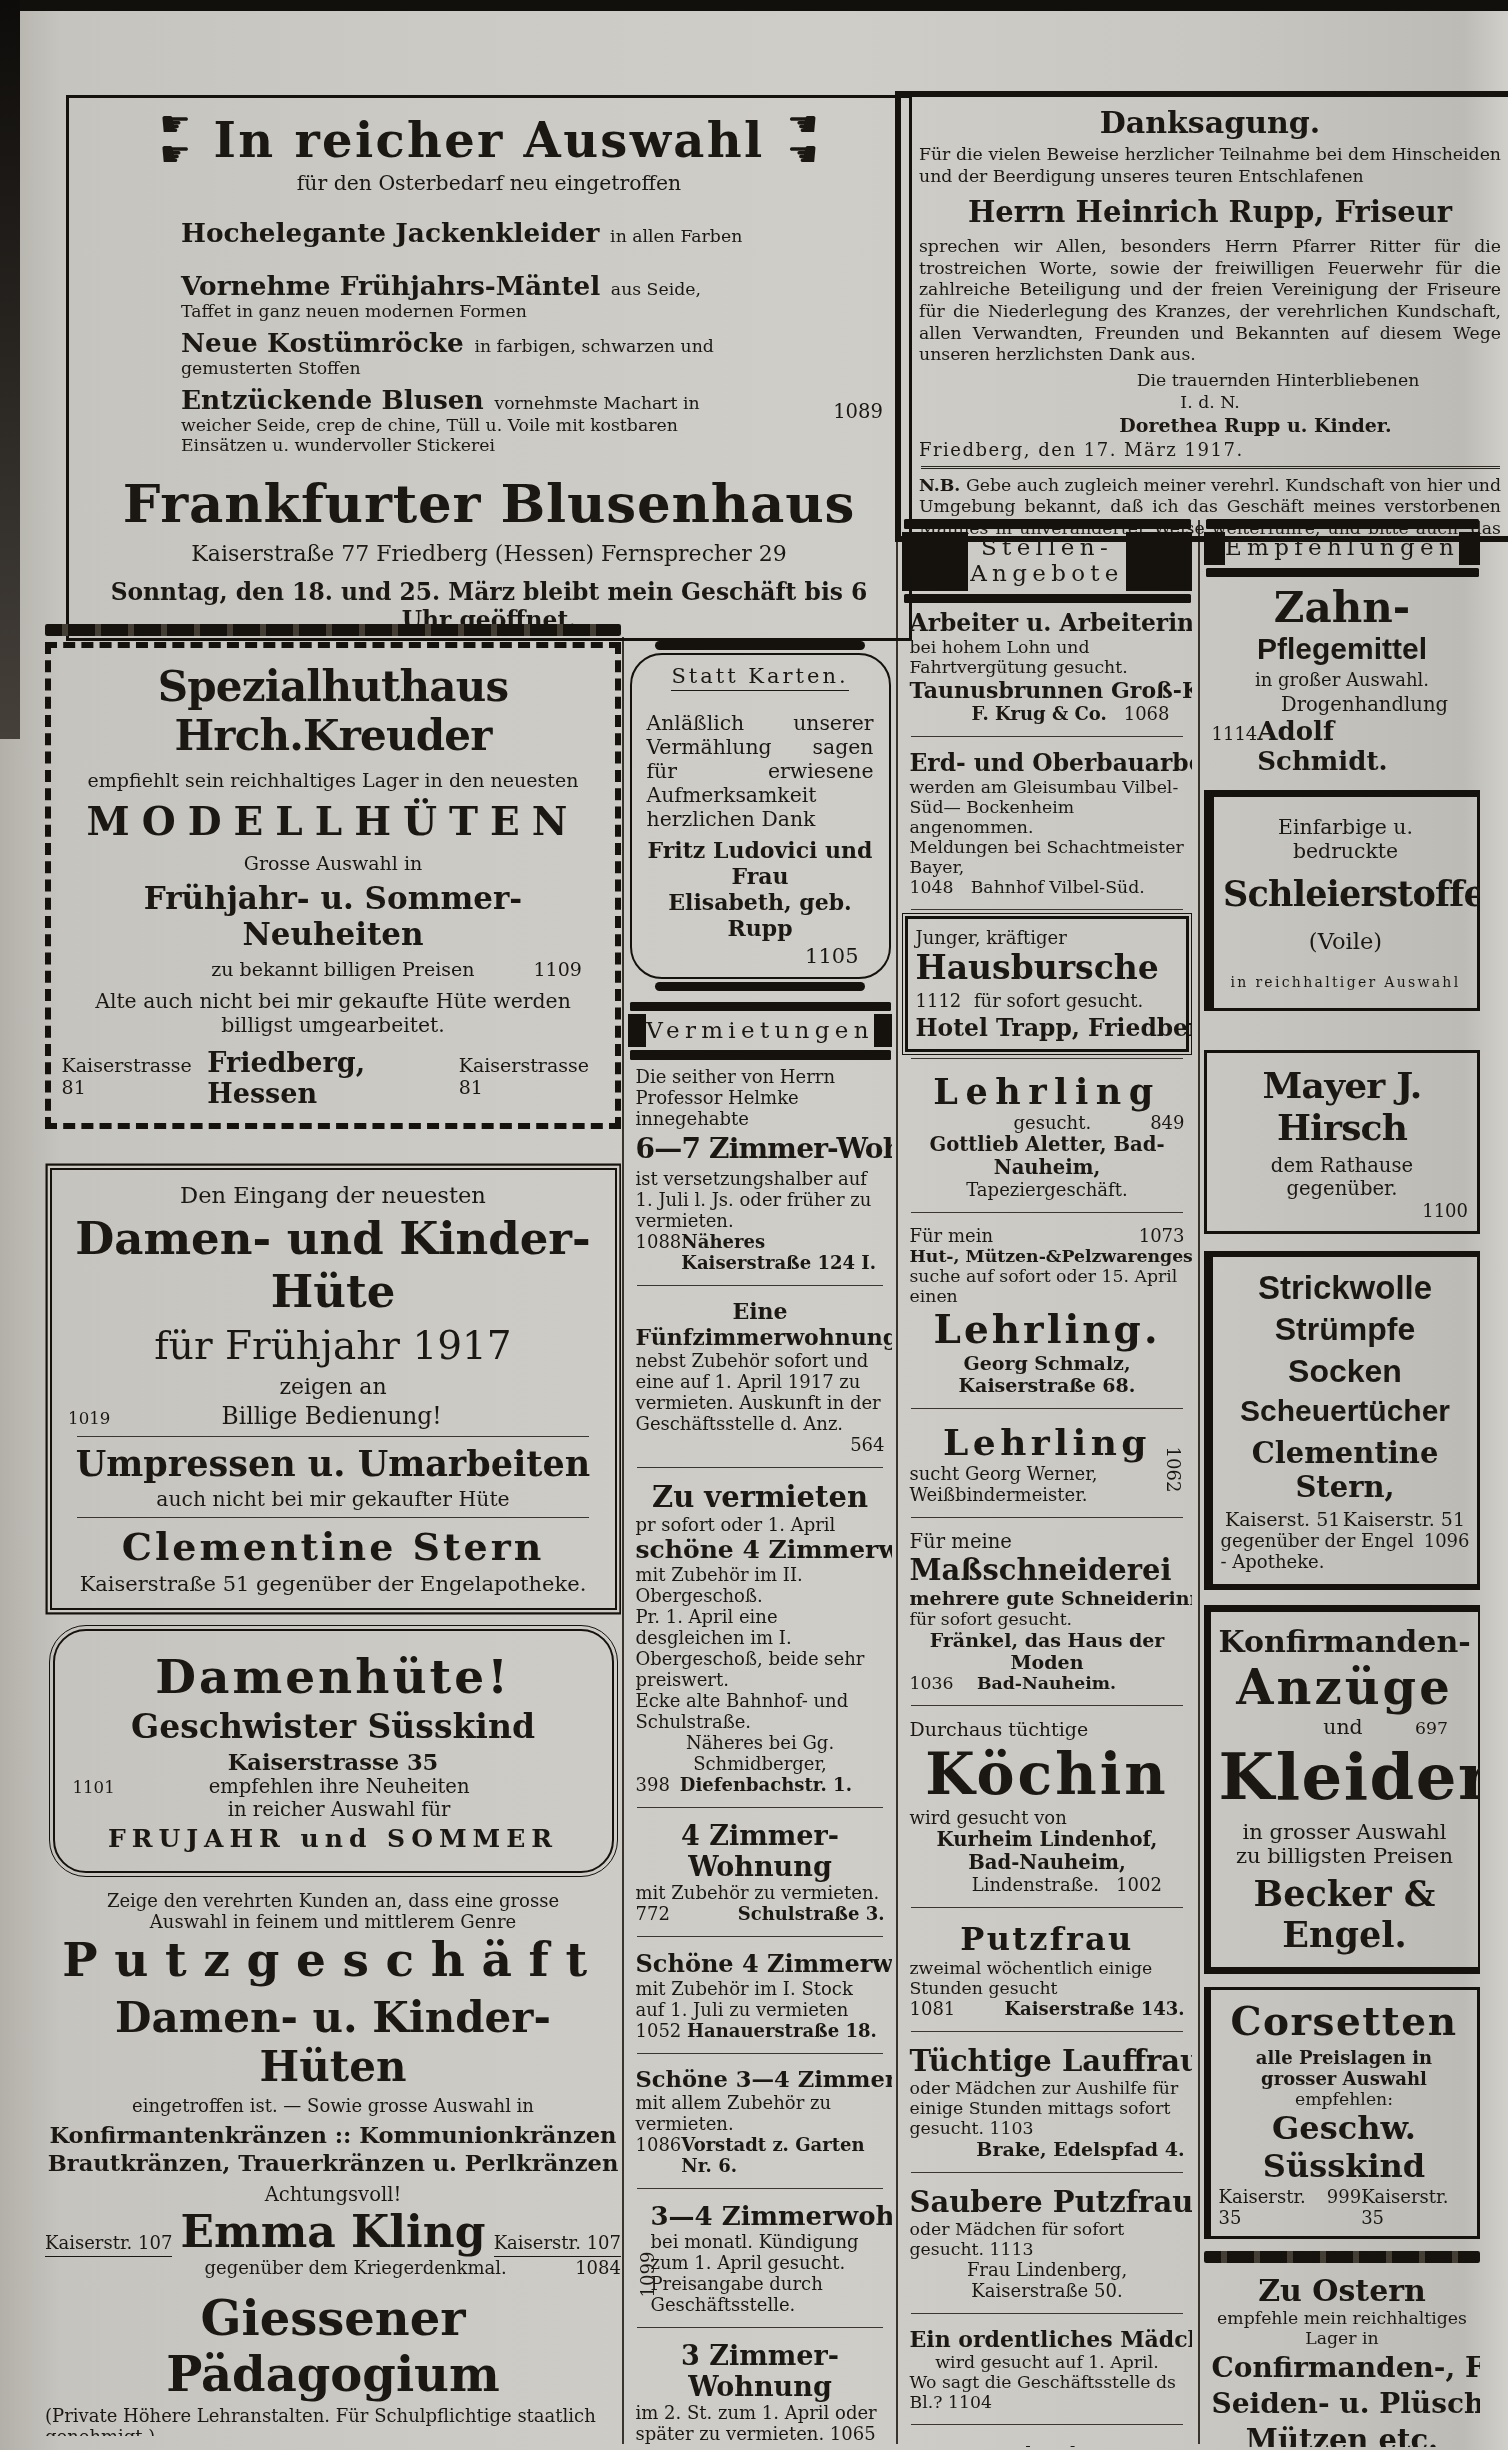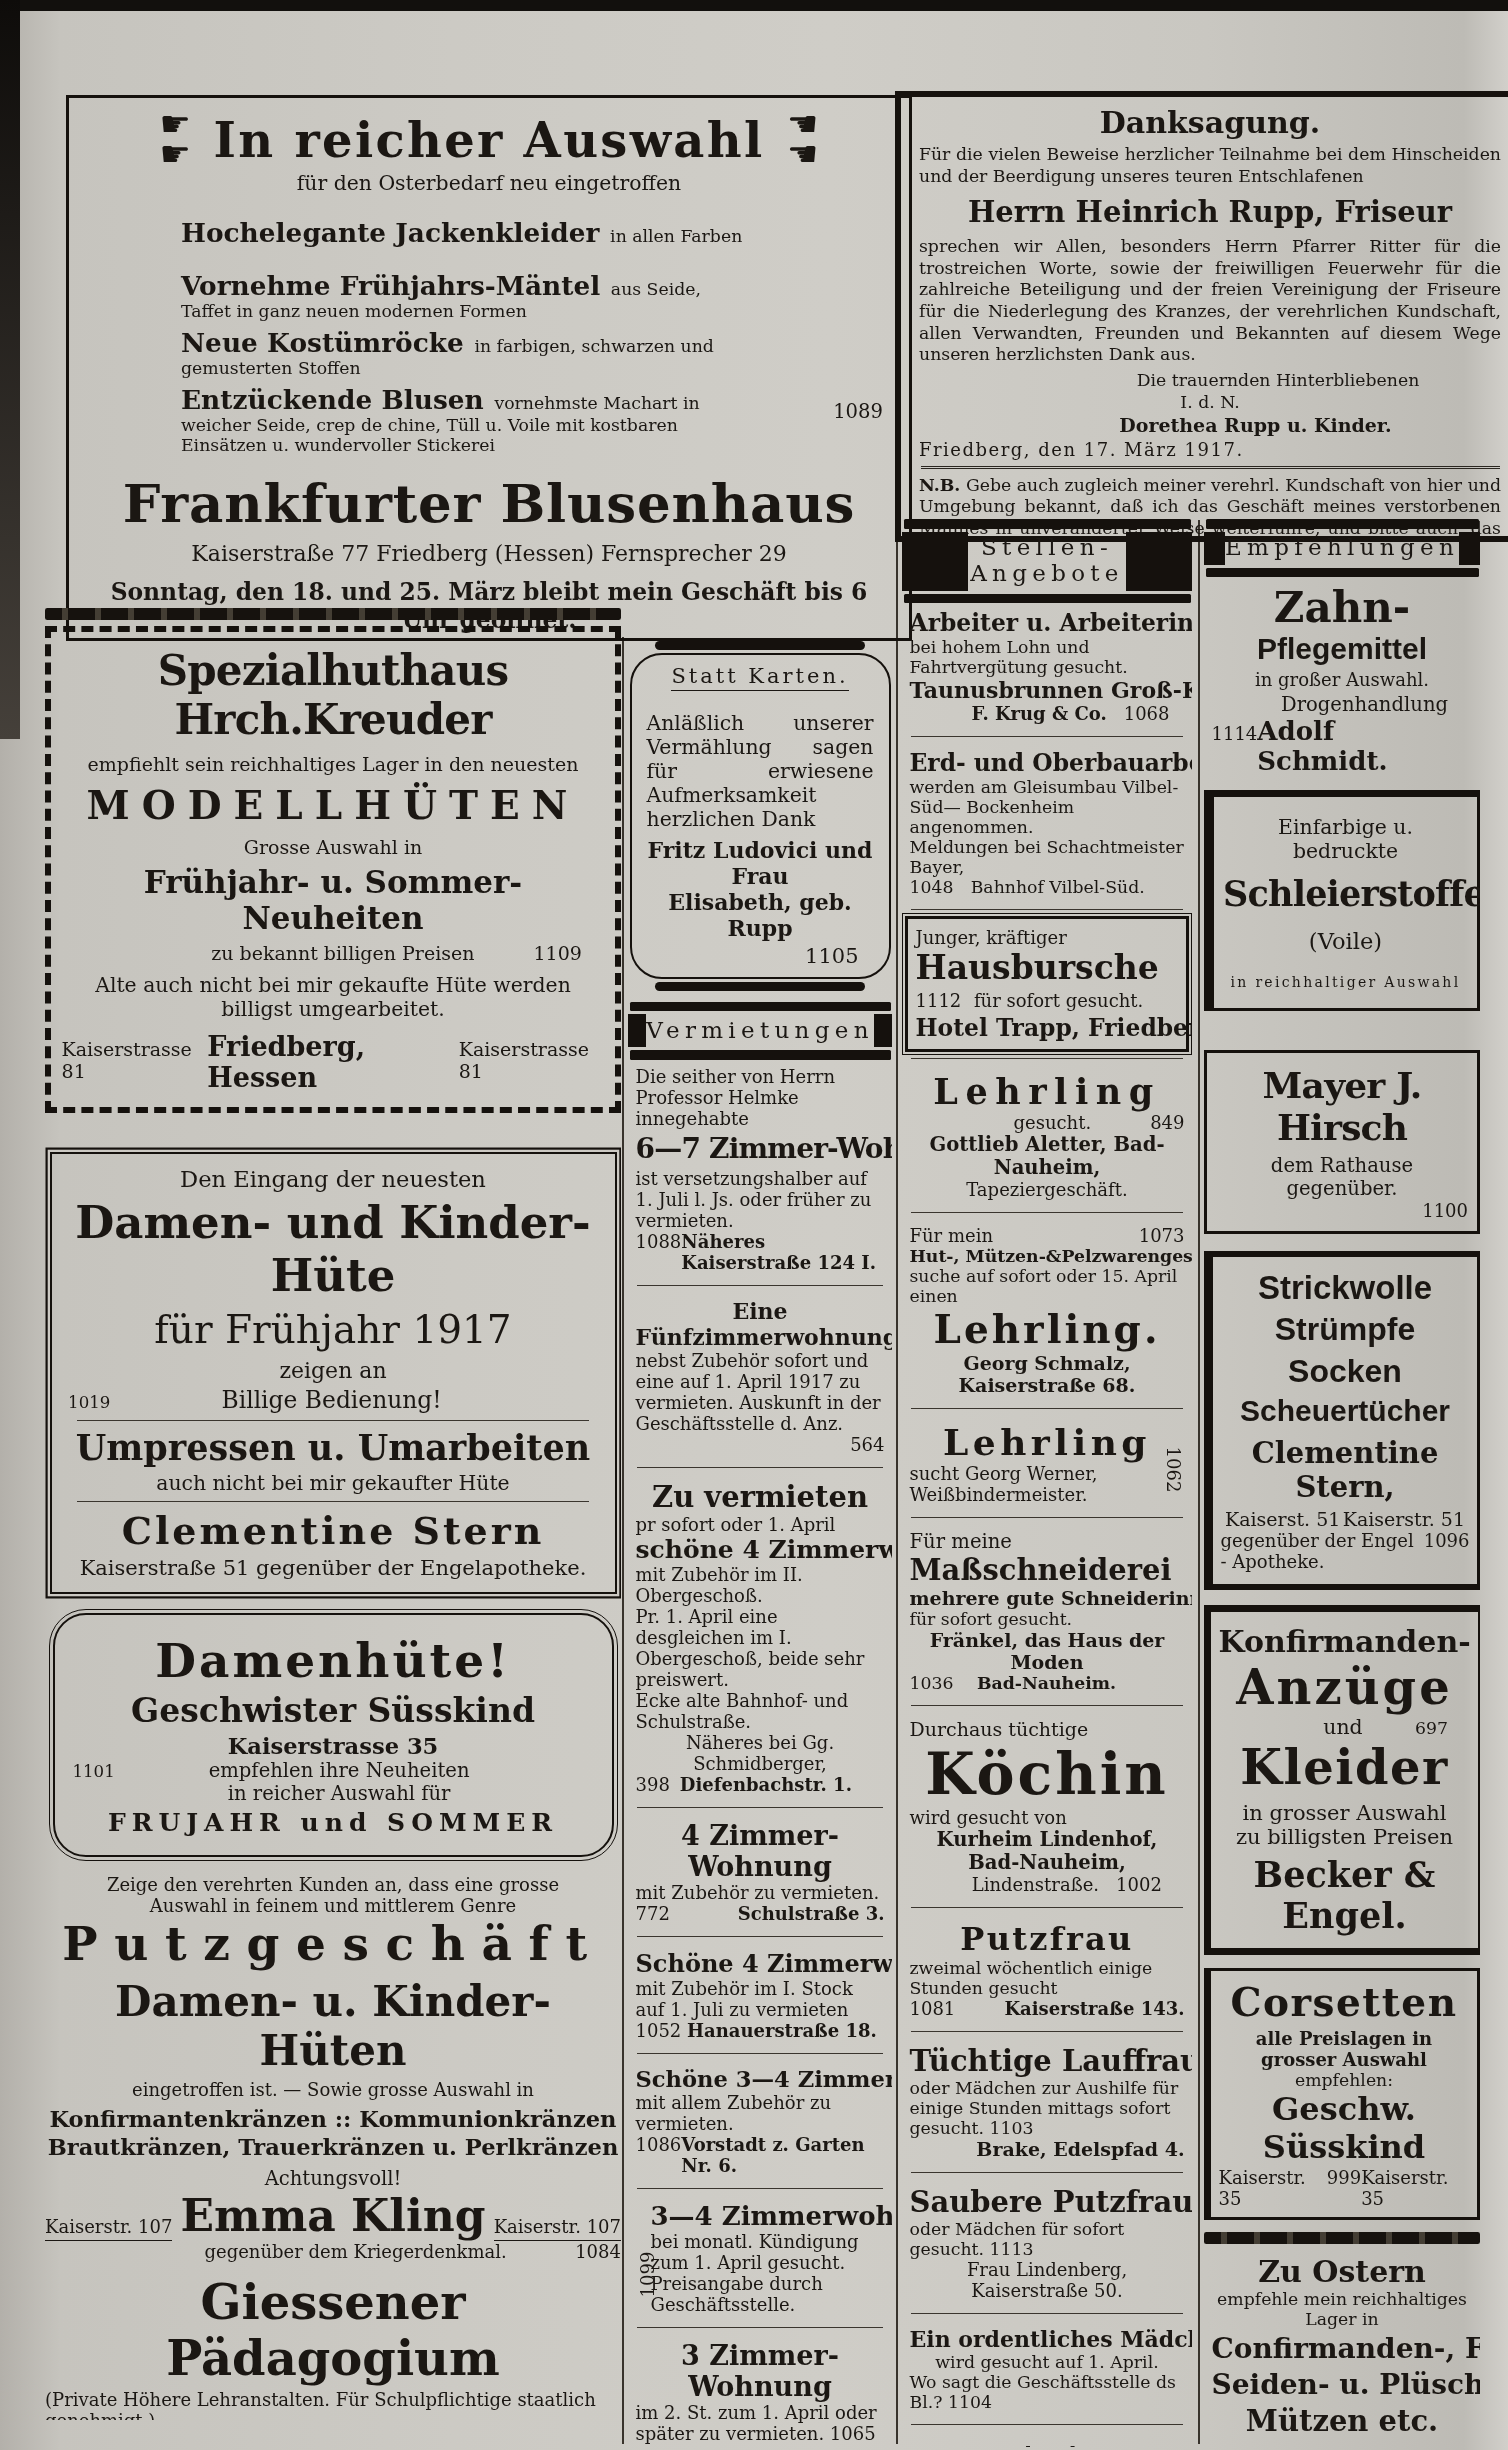--- a/index.html
+++ b/index.html
@@ -72,21 +72,21 @@
     <div class="j small">sprechen wir Allen, besonders Herrn Pfarrer Ritter für die trostreichen Worte, sowie der freiwilligen Feuerwehr für die zahlreiche Beteiligung und der freien Vereinigung der Friseure für die Niederlegung des Kranzes, der verehrlichen Kundschaft, allen Verwandten, Freunden und Bekannten auf diesem Wege unseren herzlichsten Dank aus.</div>
     <div class="c small" style="margin-top:4.5px;padding-left:136px">Die trauernden Hinterbliebenen</div>
     <div class="c small">I. d. N.</div>
     <div class="c b" style="font-size:19px;padding-left:91px">Dorethea Rupp u. Kinder.</div>
     <div style="font-size:18px;margin-top:3px;letter-spacing:1.5px">Friedberg, den 17. März 1917.</div>
     <hr class="drule">
     <div class="j small"><span class="b">N.B.</span> <span>Gebe auch zugleich meiner verehrl. Kundschaft von hier und Umgebung bekannt, daß ich das Geschäft meines verstorbenen Mannes in unveränderter Weise weiterführe, und bitte auch, das meinem Manne in so großem Maße entgegengebrachte Vertrauen, auch auf mich übertragen zu wollen.</span></div>
 
   </div>
 
-  <div class="abs" style="left:45px;top:608px;width:576px;height:1812px;overflow:hidden">
+  <div class="abs" style="left:45px;top:624px;width:576px;height:1812px;overflow:hidden">
 
     <div class="noisebar"></div>
 
     <div style="border:6px dashed #15110d;padding:13.6px 10.6px;margin-top:6px">
       <div class="c b" style="font-size:42px;letter-spacing:-0.8px">Spezialhuthaus Hrch.Kreuder</div>
       <div class="c" style="font-size:19px;margin-top:9px">empfiehlt sein reichhaltiges Lager in den neuesten</div>
       <div class="c b" style="font-size:39px;letter-spacing:12px;margin-top:7.5px">MODELLHÜTEN</div>
       <div class="c" style="font-size:19px;margin-top:7.5px">Grosse Auswahl in</div>
       <div class="c b" style="font-size:31px;margin-top:6px">Frühjahr- u. Sommer-Neuheiten</div>
       <div class="row" style="font-size:19px;margin-top:6px;padding:0 22.6px">
@@ -435,21 +435,21 @@
     </div>
 
     <div style="border-top:7.5px solid #15110d;border-bottom:7.5px solid #15110d;border-left:7.5px solid #15110d;border-right:2.3px solid #15110d;padding:12px 7.5px;margin-top:15px">
       <div class="c b" style="font-size:30px">Konfirmanden-</div>
       <div class="c b" style="font-size:48px;letter-spacing:3px">Anzüge</div>
       <div class="row" style="padding:0 22.6px">
           <span style="width:30px"></span>
           <span style="font-size:20.4px">und</span>
           <span style="font-size:17.3px">697</span>
         </div>
-      <div class="c b" style="font-size:48px;letter-spacing:1.5px">Kleider</div>
+      <div class="c b" style="font-size:64px;letter-spacing:1.5px">Kleider</div>
       <div class="c" style="font-size:21px;margin-top:6px">in grosser Auswahl</div>
       <div class="c" style="font-size:21px">zu billigsten Preisen</div>
       <div class="c b" style="font-size:35px;margin-top:4.5px">Becker &amp; Engel.</div>
     </div>
 
     <div style="border:3px solid #15110d;border-left:7.5px solid #15110d;padding:7.5px;margin-top:13.6px">
       <div class="c b" style="font-size:39px;letter-spacing:1.5px">Corsetten</div>
       <div class="c b" style="font-size:18px;margin-top:3px">alle Preislagen in grosser Auswahl</div>
       <div class="c" style="font-size:17.3px">empfehlen:</div>
       <div class="c b" style="font-size:32px">Geschw. Süsskind</div>

